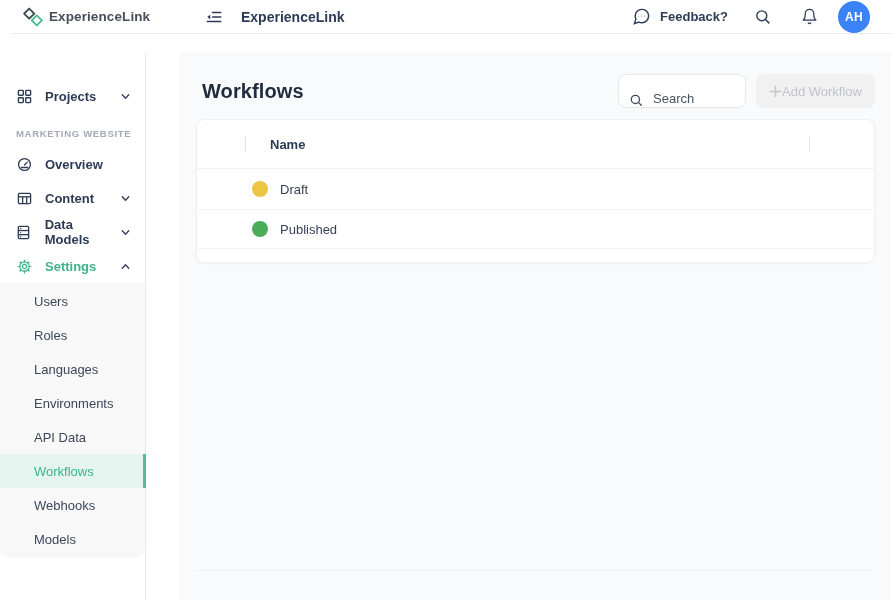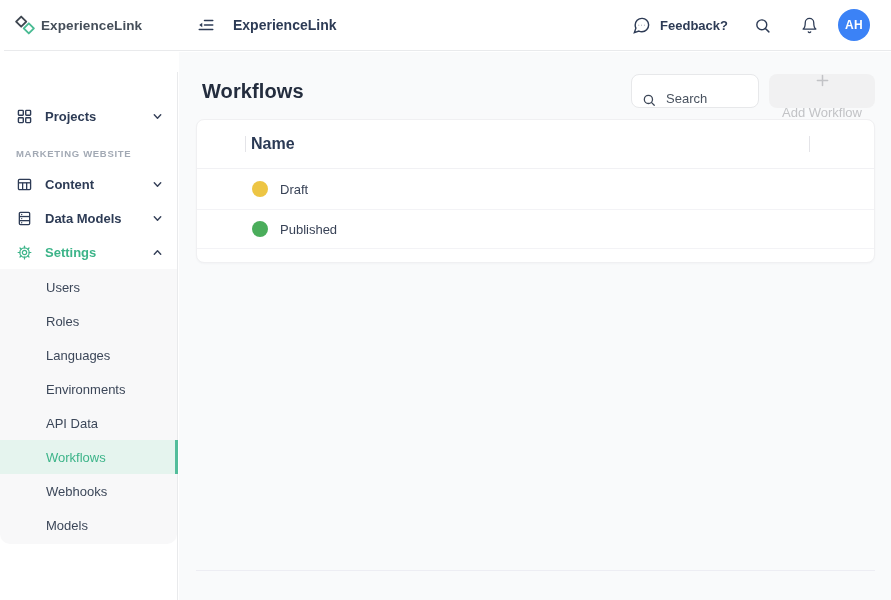--- a/index.html
+++ b/index.html
@@ -7,21 +7,21 @@
   body {
     width: 891px; height: 600px; overflow: hidden;
     font-family: "Liberation Sans", sans-serif;
     background: #ffffff; color: #2d3b55;
     -webkit-font-smoothing: antialiased;
   }
   svg { display: block; }
 
   
   .header {
-    position: fixed; top: 0; left: 4px; right: 0; height: 51px;
+    position: fixed; top: 0; left: 12px; right: 0; height: 34px;
     background: #fff; border-bottom: 1px solid #e9eaec;
     display: flex; align-items: center; z-index: 10;
   }
   .logo-area {
     width: 178px; flex: 0 0 178px; display: flex; align-items: center;
     padding-left: 10px; cursor: pointer;
   }
   .logo-text { font-size: 13.5px; font-weight: 700; color: #454e59; margin-left: 5px; letter-spacing: 0.1px; }
   .fold-btn { margin-left: 11px; color: #2d3b55; cursor: pointer; padding: 4px; }
   .app-title { margin-left: 14px; font-size: 14px; font-weight: 700; color: #2d3b55; }
@@ -31,43 +31,43 @@
   .hr-gap { width: 22px; }
   .avatar {
     width: 32px; height: 32px; border-radius: 50%;
     background: #3b82f6; color: #fff; font-size: 12px; font-weight: 700;
     display: flex; align-items: center; justify-content: center;
     margin-left: 16px; cursor: pointer; letter-spacing: 0.3px; text-align: center;
   }
 
   
   .sidebar {
-    position: fixed; top: 52px; left: 0; bottom: 0; width: 178px;
-    background: #fff; border-right: 1px solid #e9eaec; padding-top: 26px; margin-top: 20px;
+    position: fixed; top: 52px; left: 0; bottom: 0; width: 146px;
+    background: #fff; border-right: 1px solid #e9eaec; padding-top: 26px;
   }
   .side-item {
     height: 36px; display: flex; align-items: center;
     padding: 0 14px 0 16px; font-size: 13px; font-weight: 600; color: #2d3b55;
     cursor: pointer;
   }
   .side-item .s-icon { width: 16px; display: flex; justify-content: center; color: #2d3b55; }
   .side-item .s-label { margin-left: 13px; }
   .side-item .chev { margin-left: auto; color: #37425a; }
   .side-item.teal, .side-item.teal .s-icon { color: #3cb489; }
   .section-label {
     margin: 14px 0 6px 16px; font-size: 9.5px; font-weight: 700;
     color: #a2a9b4; letter-spacing: 0.7px;
   }
   .nav-group .side-item { height: 34px; }
   .nav-group { margin-top: 8px; }
   .submenu {
     background: #f8f8f9; border-radius: 0 0 10px 10px; padding: 1px 0 2px 0;
   }
   .submenu-item {
-    height: 34px; display: flex; align-items: center; padding-left: 46px;
+    height: 34px; display: flex; align-items: center; padding-left: 34px;
     font-size: 13px; font-weight: 500; color: #3c4759; cursor: pointer;
     position: relative;
   }
   .submenu-item.active { background: #e5f4ee; color: #3cb489; }
   .submenu-item.active::after {
     content: ""; position: absolute; right: -1px; top: 0; bottom: 0; width: 3px;
     background: #53bd9b;
   }
 
   
@@ -87,39 +87,38 @@
   }
   .search-box .sicon { color: #3c4657; flex: 0 0 auto; }
   .search-box input {
     border: none; outline: none; background: transparent; width: 100%;
     margin-left: 8px; font-size: 13px; color: #3c4657;
     font-family: "Liberation Sans", sans-serif;
   }
   .search-box input::placeholder { color: #49525f; opacity: 1; }
   .add-btn {
     height: 34px; padding: 0 13px; background: #f1f1f2; border: none;
-    border-radius: 8px; display: flex; align-items: center; gap: 18px;
+    border-radius: 8px; display: flex; align-items: center; gap: 0;
     font-size: 13px; color: #c2c3c6; cursor: not-allowed;
     font-family: "Liberation Sans", sans-serif;
-    flex-direction: column;
   }
   .add-btn .plus { color: #c2c3c6; }
 
   
   .card {
     margin: 11px 16px 0 17px; background: #fff;
     border: 1px solid #f0f0f2; border-radius: 8px;
     box-shadow: 0 1px 2px rgba(20, 30, 50, 0.03);
   }
   .thead {
     height: 49px; display: flex; align-items: center; padding: 0 14px 0 48px;
     border-bottom: 1px solid #f1f1f4;
   }
   .tick { width: 1px; height: 16px; background: #e4e4e8; }
-  .th-name { margin-left: 5px; font-size: 16px; font-weight: 700; color: #2b3a55; }
+  .th-name { margin-left: 24px; font-size: 13px; font-weight: 700; color: #2b3a55; }
   .tick-right { margin-left: auto; margin-right: 50px; }
   .trow {
     height: 40px; display: flex; align-items: center; padding-left: 55px;
     cursor: pointer;
   }
   .trow + .trow { border-top: 1px solid #f3f3f6; }
   .trow:last-child { border-bottom: 1px solid #f3f3f6; }
   .tbody { padding-bottom: 13px; }
   .dot { width: 16px; height: 16px; border-radius: 50%; flex: 0 0 auto; }
   .row-label { margin-left: 12px; font-size: 13px; color: #394357; }
@@ -196,20 +195,30 @@
     <span class="chev">
       <svg width="11" height="11" viewBox="0 0 12 12" fill="none" stroke="currentColor" stroke-width="1.6" stroke-linecap="round" stroke-linejoin="round">
         <polyline points="2.5,4.2 6,7.8 9.5,4.2"></polyline>
       </svg>
     </span>
   </div>
 
   <div class="section-label">MARKETING WEBSITE</div>
 
   <div class="nav-group">
+    <div class="side-item">
+      <span class="s-icon">
+        <svg width="15" height="15" viewBox="0 0 16 16" fill="none" stroke="currentColor" stroke-width="1.4" stroke-linecap="round">
+          <circle cx="8" cy="8" r="6.3"></circle>
+          <line x1="8" y1="8.5" x2="11" y2="5.5"></line>
+          <line x1="4.5" y1="11.2" x2="11.5" y2="11.2"></line>
+        </svg>
+      </span>
+      <span class="s-label">Overview</span>
+    </div>
 
     <div class="side-item">
       <span class="s-icon">
         <svg width="15" height="15" viewBox="0 0 16 16" fill="none" stroke="currentColor" stroke-width="1.4">
           <rect x="1.5" y="2.5" width="13" height="11" rx="1.2"></rect>
           <line x1="1.5" y1="6.2" x2="14.5" y2="6.2"></line>
           <line x1="6" y1="6.2" x2="6" y2="13.5"></line>
           <line x1="10.3" y1="6.2" x2="10.3" y2="13.5"></line>
         </svg>
       </span>

